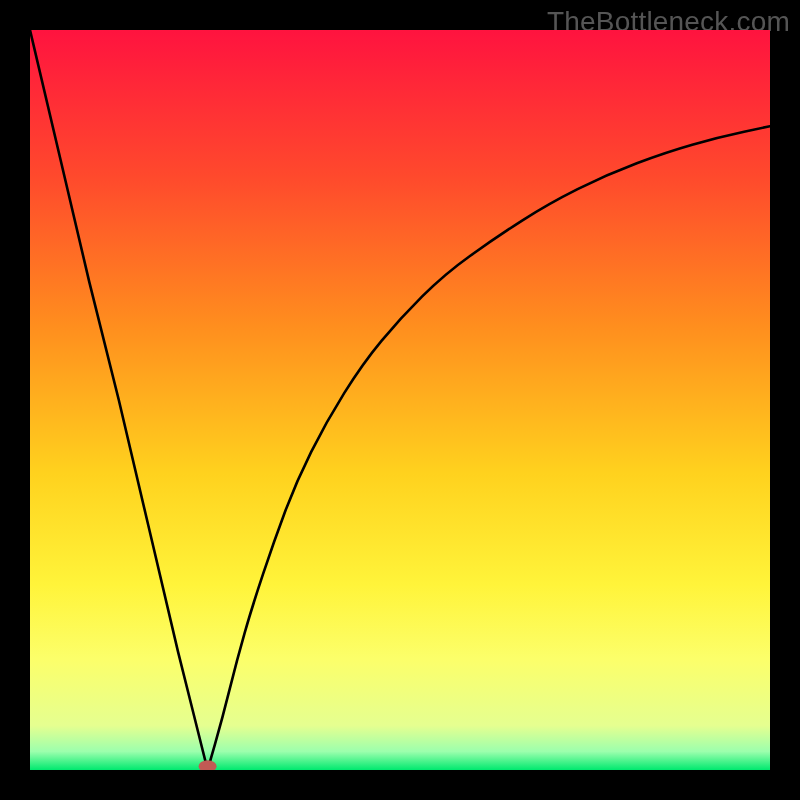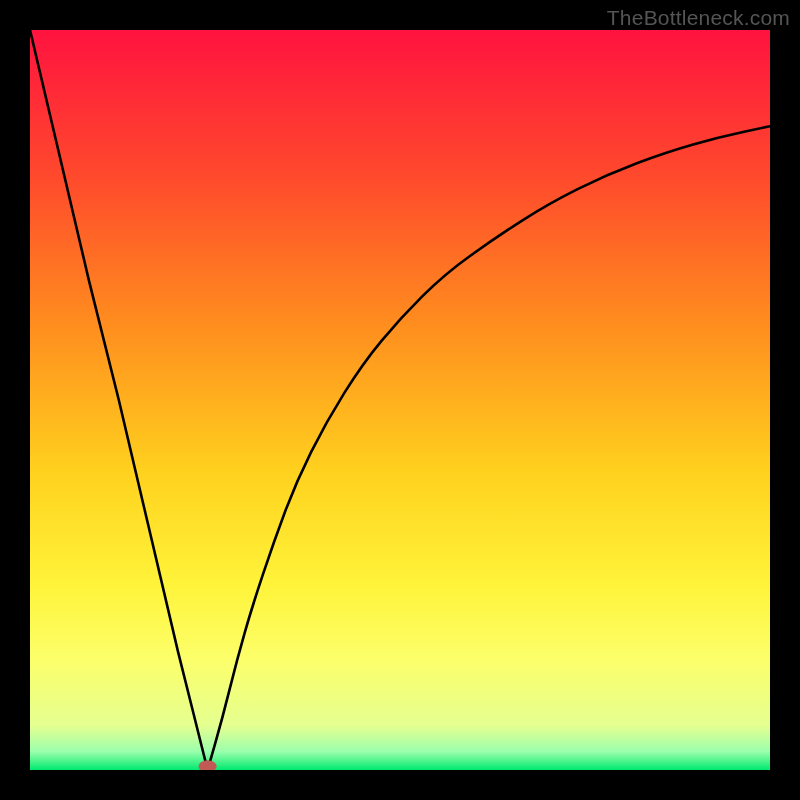--- a/index.html
+++ b/index.html
@@ -22,21 +22,21 @@
     left: 30px;
     top: 30px;
     width: 740px;
     height: 740px;
   }
   .watermark {
     position: absolute;
     top: 6px;
     right: 10px;
     color: #555;
-    font-size: 21px;
+    font-size: 28px;
     letter-spacing: 0.2px;
     user-select: none;
   }
   svg { display: block; }
 </style>
 </head>
 <body>
 
 <div class="frame">
   <div class="watermark">TheBottleneck.com</div>

